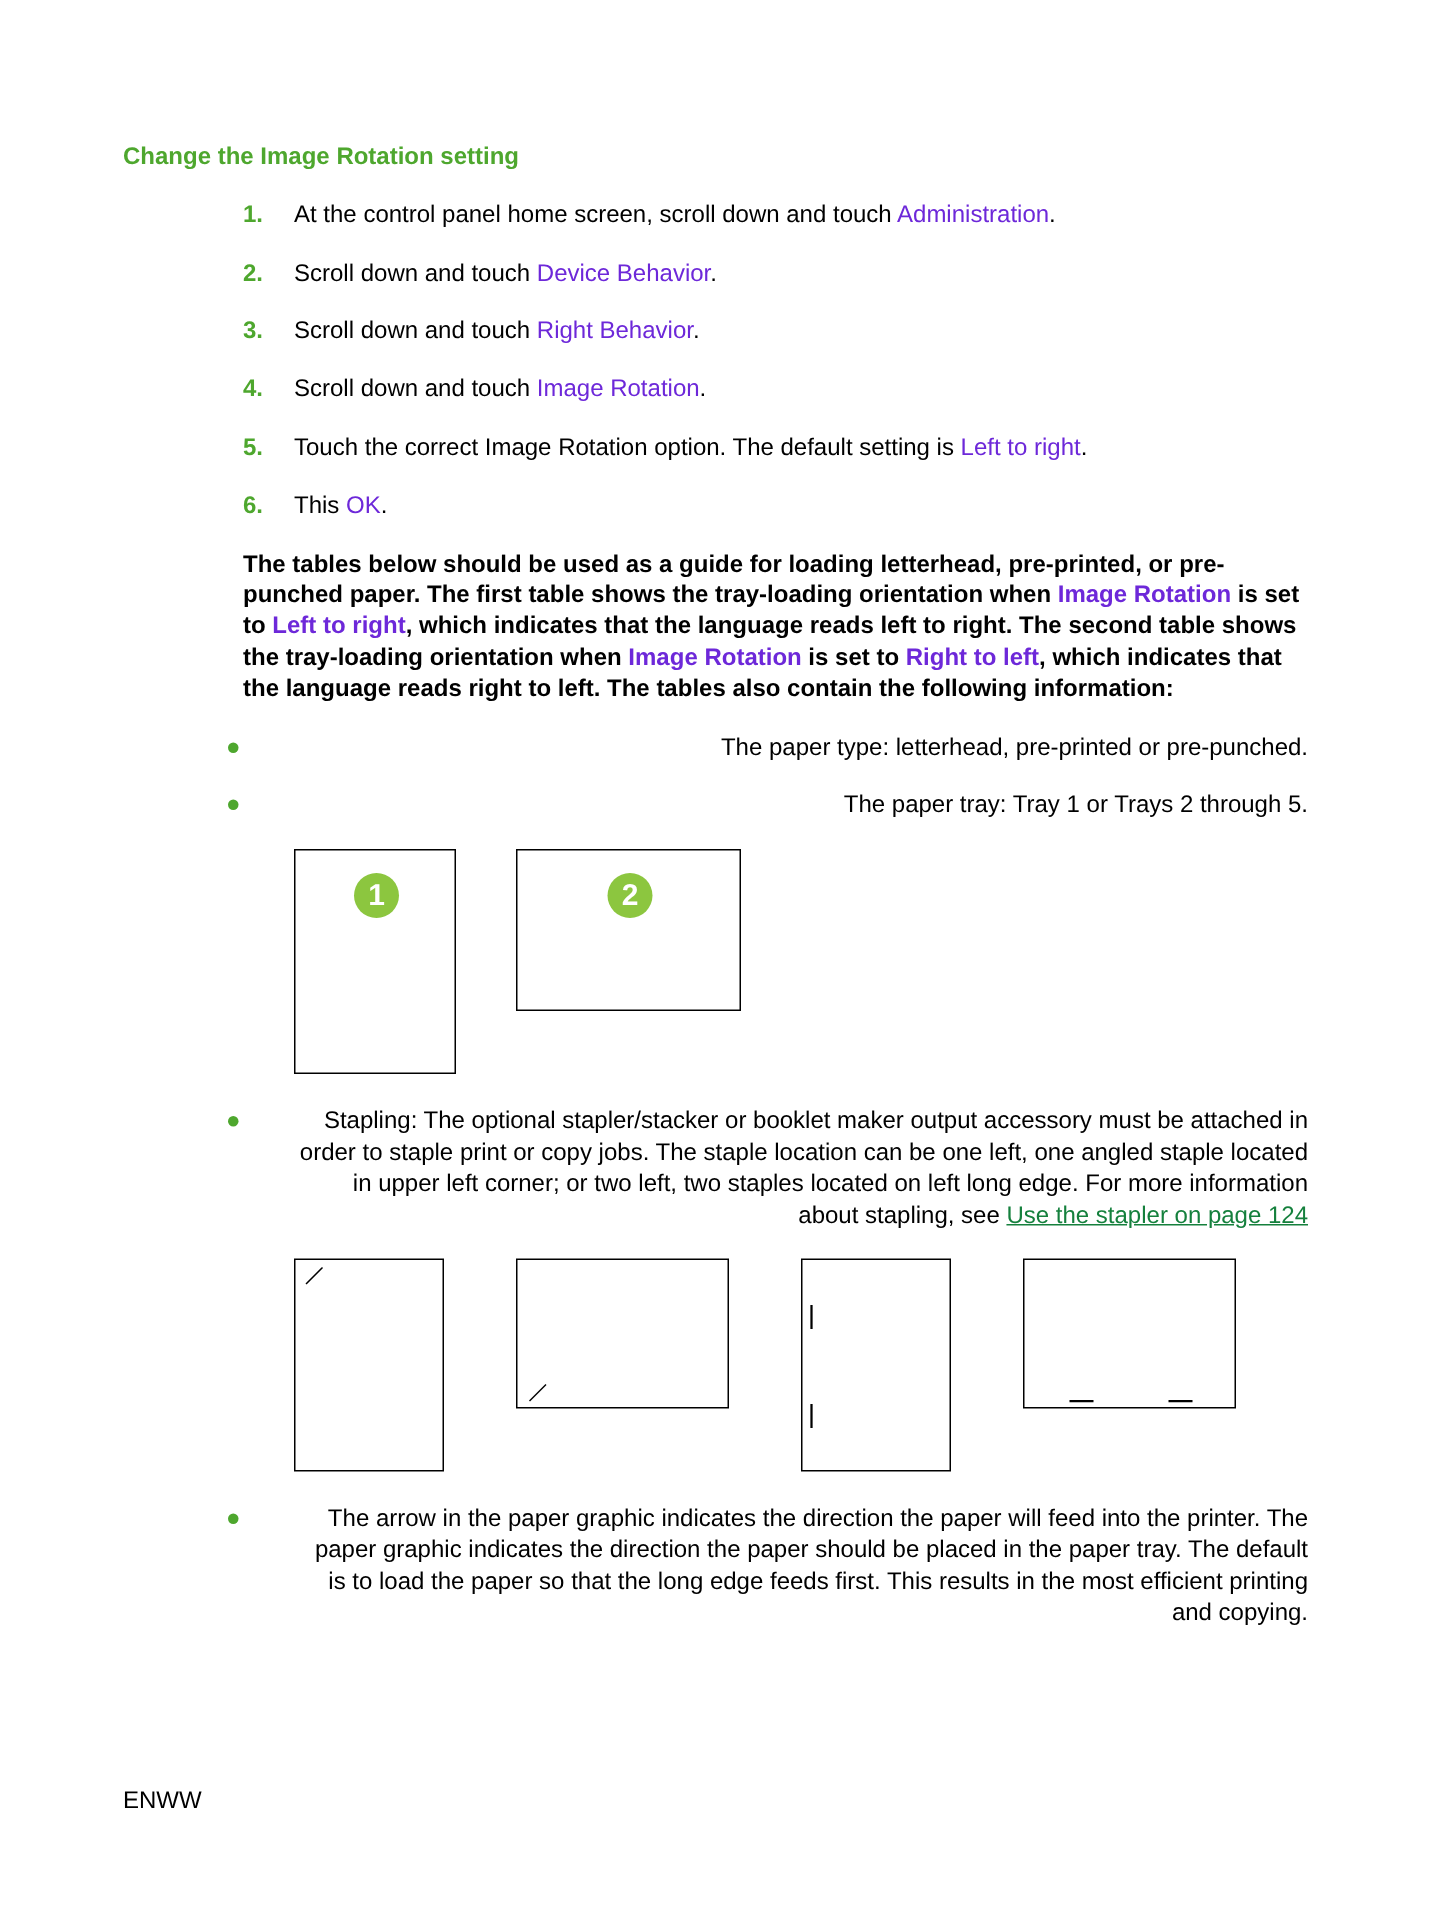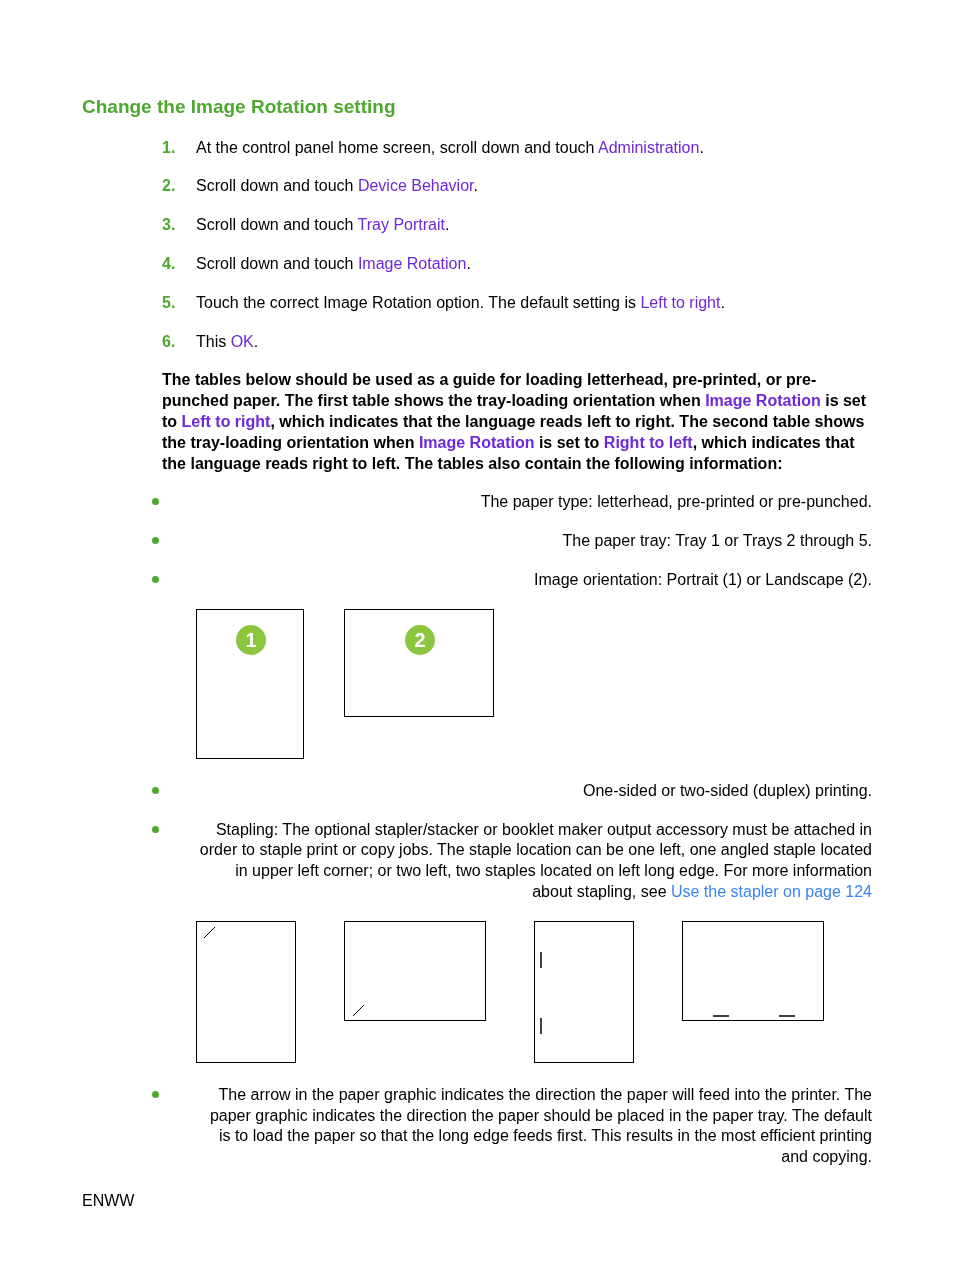--- a/index.html
+++ b/index.html
@@ -14,21 +14,21 @@
     height: 1270px;
     box-sizing: border-box;
     padding: 95px 82px 60px 82px;
     position: relative;
     font-size: 16px;
     line-height: 1.3;
   }
   h2.green-heading {
     color: #4ea72e;
     font-weight: bold;
-    font-size: 19px;
+    font-size: 16px;
     margin: 0 0 18px 0;
   }
   h2.green-heading.second {
     margin-top: 32px;
     margin-bottom: 18px;
     font-size: 17.5px;
   }
   ol.steps {
     list-style: none;
     margin: 0 0 0 80px;
@@ -69,21 +69,22 @@
     content: "";
     position: absolute;
     left: 0;
     top: 6px;
     width: 7px;
     height: 7px;
     background: #4ea72e;
     border-radius: 50%;
   }
   .link {
-    color: #3b82f6;
+    color: #15803d;
+    text-decoration: underline;
     cursor: pointer;
   }
   .orientation-figs {
     margin: 0 0 22px 114px;
     display: flex;
     gap: 40px;
     align-items: flex-start;
   }
   .fig-portrait {
     width: 108px;
@@ -156,21 +157,21 @@
     <li>
       <span class="num">1.</span>
       <span>At the control panel home screen, scroll down and touch </span><span class="green-term">Administration</span><span>.</span>
     </li>
     <li>
       <span class="num">2.</span>
       <span>Scroll down and touch </span><span class="green-term">Device Behavior</span><span>.</span>
     </li>
     <li>
       <span class="num">3.</span>
-      <span>Scroll down and touch </span><span class="green-term">Tray Portrait</span><span>.</span>
+      <span>Scroll down and touch </span><span class="green-term">Right Behavior</span><span>.</span>
     </li>
     <li>
       <span class="num">4.</span>
       <span>Scroll down and touch </span><span class="green-term">Image Rotation</span><span>.</span>
     </li>
     <li>
       <span class="num">5.</span>
       <span>Touch the correct Image Rotation option. The default setting is </span><span class="green-term">Left to right</span><span>.</span>
     </li>
     <li>
@@ -180,34 +181,32 @@
   </ol>
 
 
   <p class="indented-para">
     <span>The tables below should be used as a guide for loading letterhead, pre-printed, or pre-punched paper. The first table shows the tray-loading orientation when </span><span class="green-term">Image Rotation</span><span> is set to </span><span class="green-term">Left to right</span><span>, which indicates that the language reads left to right. The second table shows the tray-loading orientation when </span><span class="green-term">Image Rotation</span><span> is set to </span><span class="green-term">Right to left</span><span>, which indicates that the language reads right to left. The tables also contain the following information:</span>
   </p>
 
   <ul class="bullets">
     <li><span>The paper type: letterhead, pre-printed or pre-punched.</span></li>
     <li><span>The paper tray: Tray 1 or Trays 2 through 5.</span></li>
-    <li><span>Image orientation: Portrait (1) or Landscape (2).</span></li>
   </ul>
 
   <div class="orientation-figs">
     <div class="fig-portrait">
       <div class="badge">1</div>
     </div>
     <div class="fig-landscape">
       <div class="badge">2</div>
     </div>
   </div>
 
   <ul class="bullets">
-    <li><span>One-sided or two-sided (duplex) printing.</span></li>
     <li>
       <span>Stapling: The optional stapler/stacker or booklet maker output accessory must be attached in order to staple print or copy jobs. The staple location can be one left, one angled staple located in upper left corner; or two left, two staples located on left long edge. For more information about stapling, see </span><span class="link">Use the stapler on page 124</span>
     </li>
   </ul>
 
   <div class="staple-figs">
     <div class="staple-portrait">
       <svg width="100" height="142" style="position:absolute;top:0;left:0">
         <line x1="7" y1="16" x2="18" y2="5" stroke="#000" stroke-width="1"></line>
       </svg>

